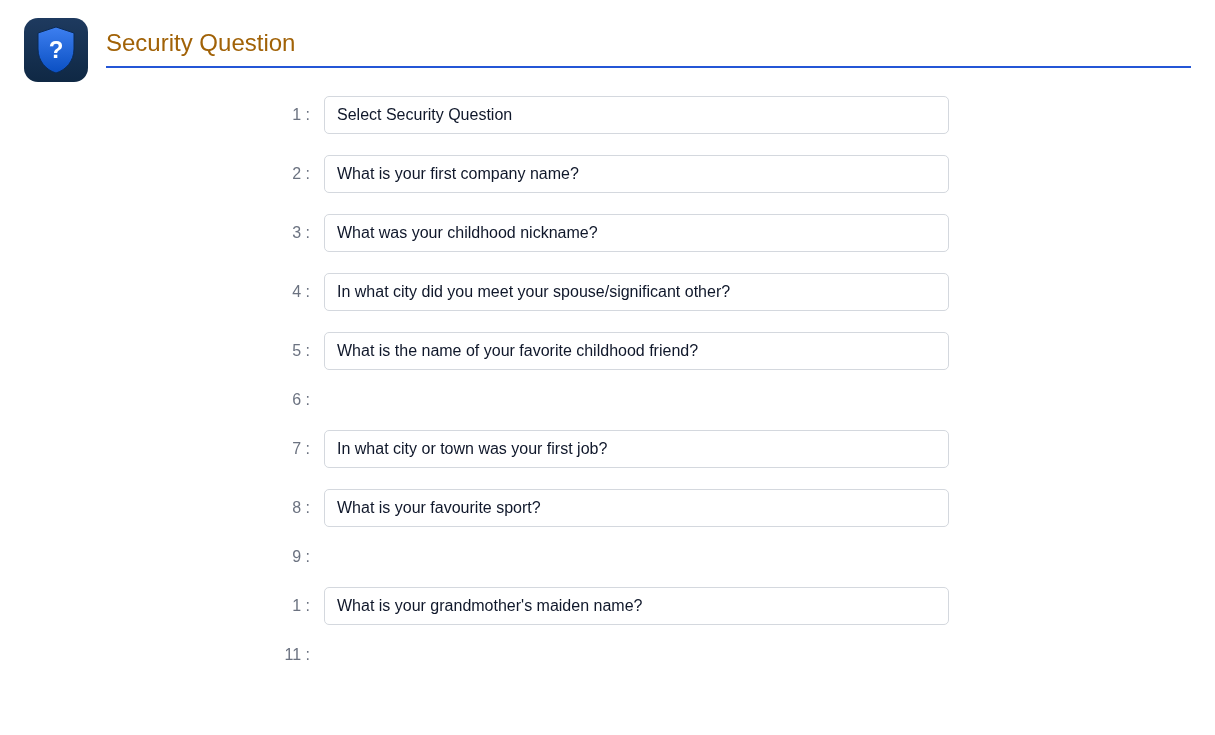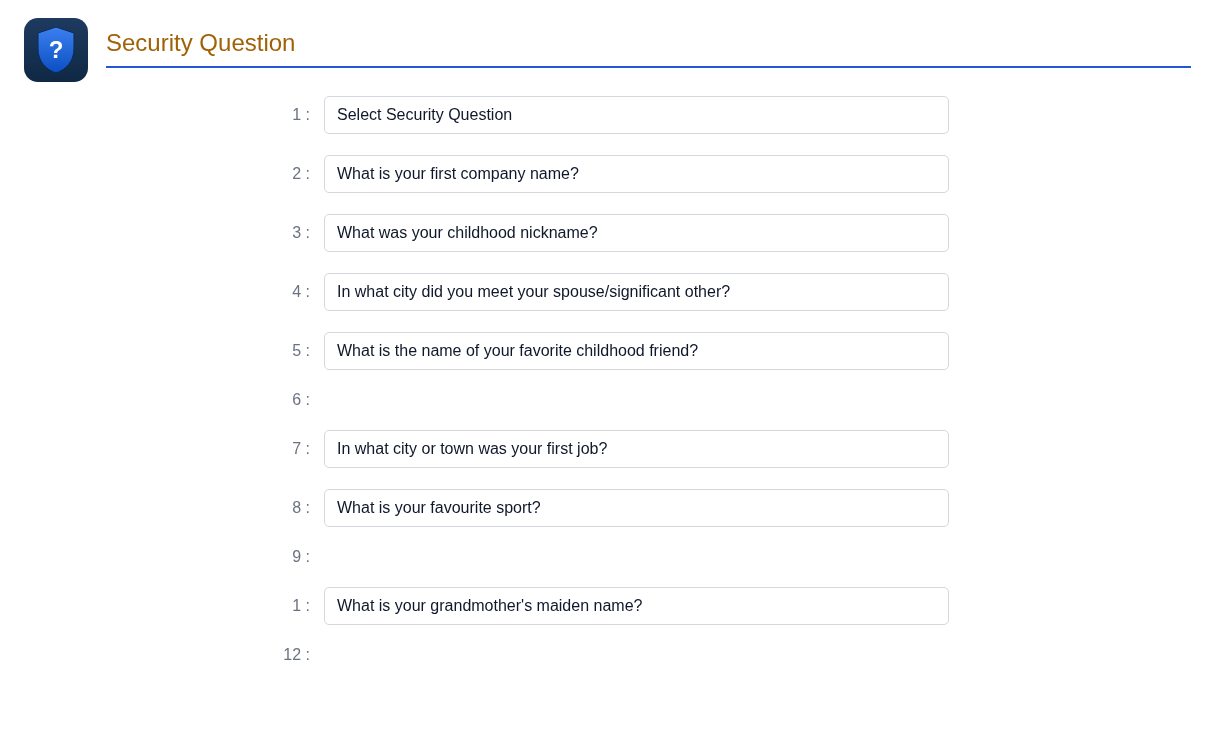--- a/index.html
+++ b/index.html
@@ -129,15 +129,15 @@
     <input class="question-input" type="text" value="What is your favourite sport?" style="">
   </div>
   <div class="row">
     <div class="row-index">9 :</div>
   </div>
   <div class="row">
     <div class="row-index">1 :</div>
     <input class="question-input" type="text" value="What is your grandmother's maiden name?" style="">
   </div>
   <div class="row">
-    <div class="row-index">12 :</div>
+    <div class="row-index">11 :</div>
   </div>
 </div>
 
 </body></html>

